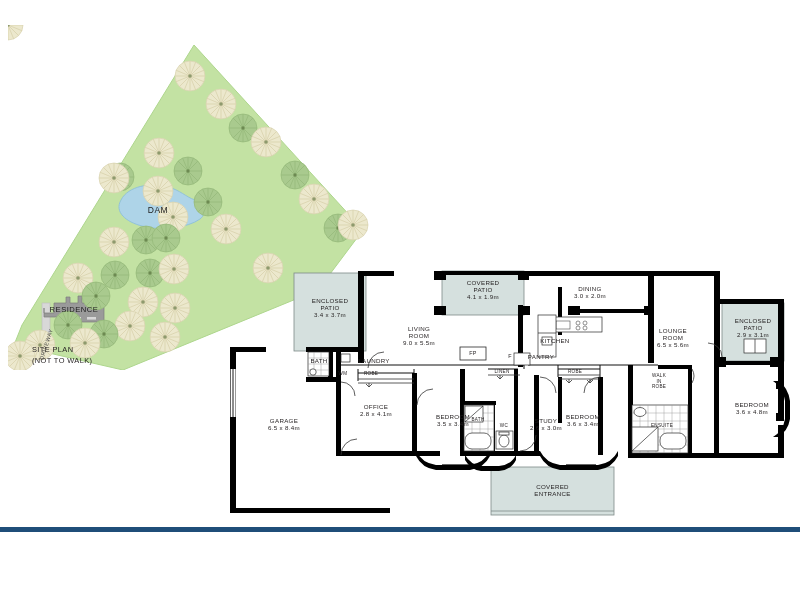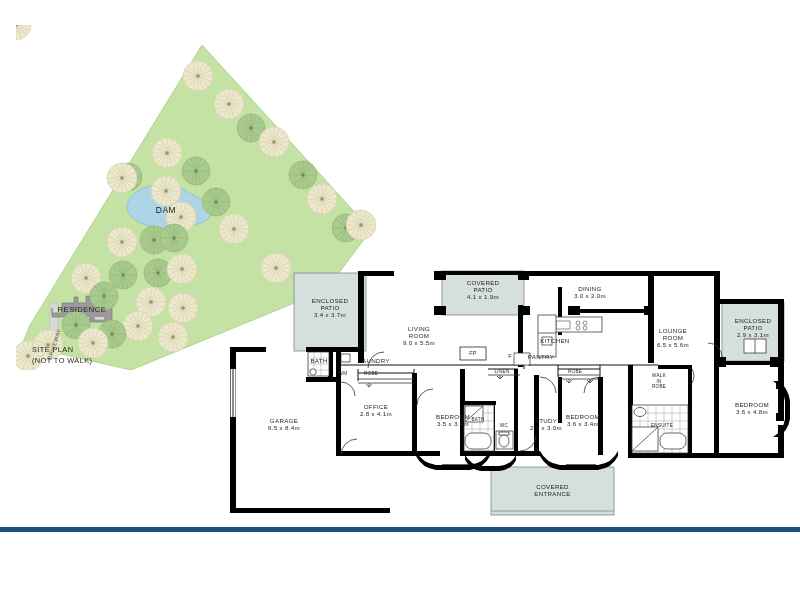--- a/index.html
+++ b/index.html
@@ -9,21 +9,21 @@
   
   .abs{position:absolute;}
   .lbl{position:absolute;text-align:center;line-height:1.15;
        letter-spacing:.3px;color:#231f20;}
   .room{font-size:6.2px;font-weight:400;white-space:nowrap;}
   .room .nm{display:block;}
   .room .dm{display:block;}
   .tiny{font-size:4.6px;white-space:nowrap;}
 
   
-  #siteplan{left:16px;top:25px;width:370px;height:345px;}
+  #siteplan{left:8px;top:25px;width:370px;height:345px;}
   #siteplan svg{display:block;}
   .siteCap{position:absolute;left:32px;top:345px;font-size:7.4px;
            line-height:1.45;letter-spacing:.4px;color:#231f20;}
 
   
   #floorplan{left:228px;top:265px;width:566px;height:255px;}
   #floorplan svg{display:block;}
 
   
   #rule{left:0;top:527px;width:800px;height:5px;background:#1f4e79;}

